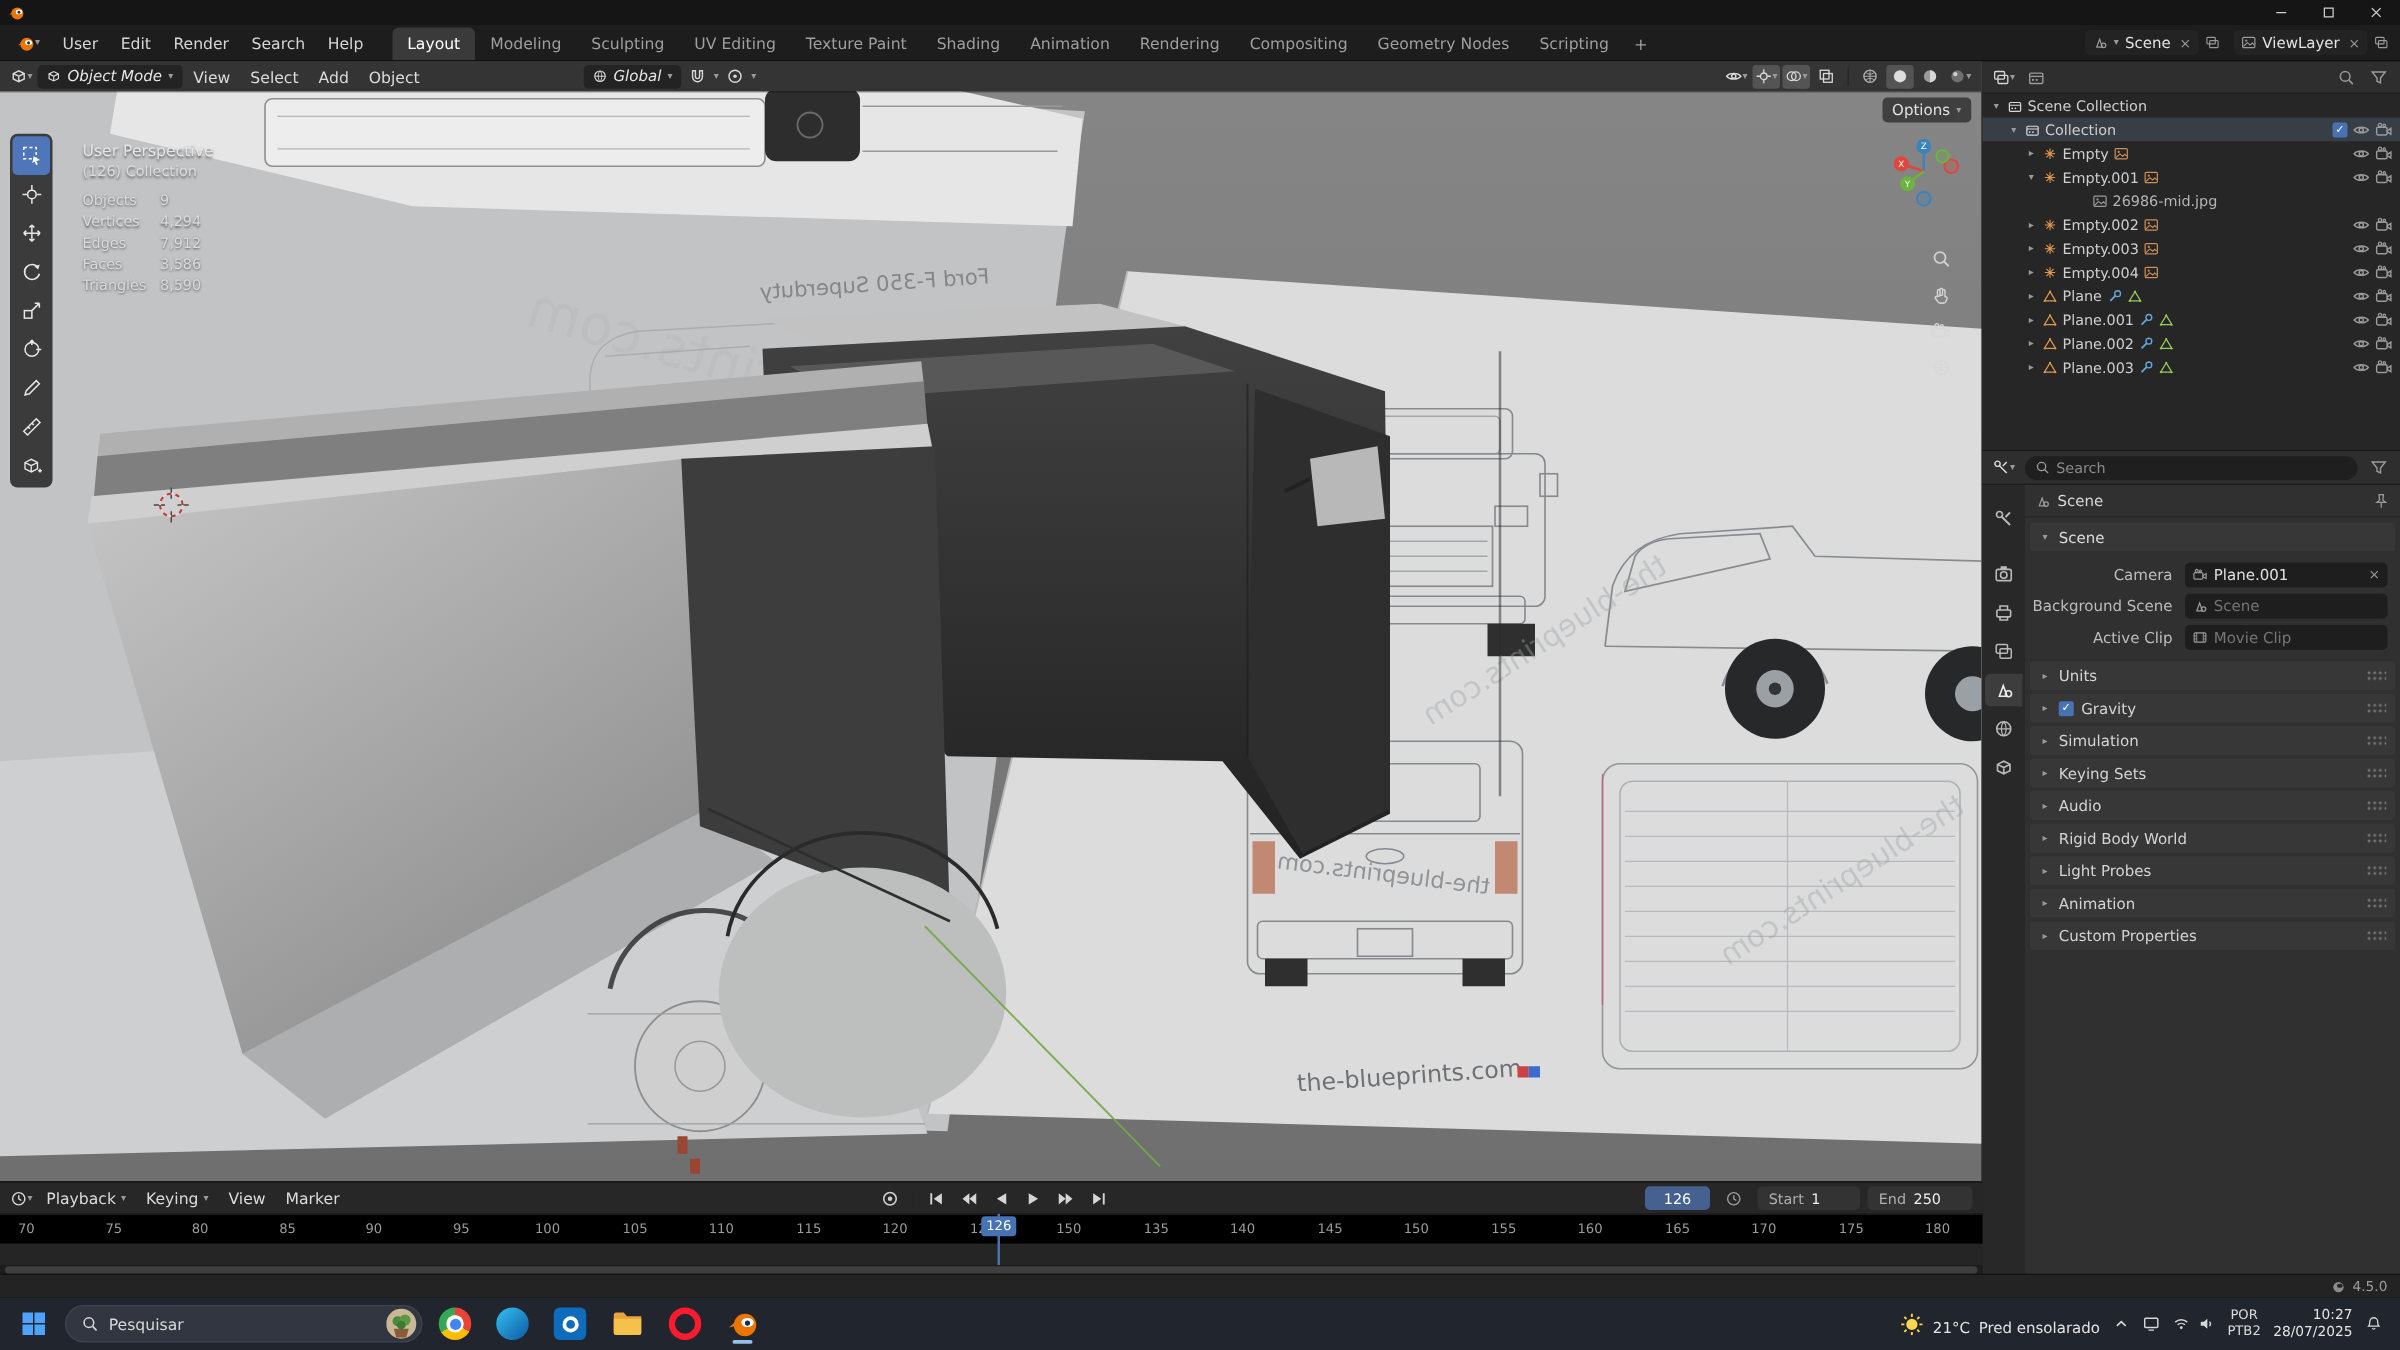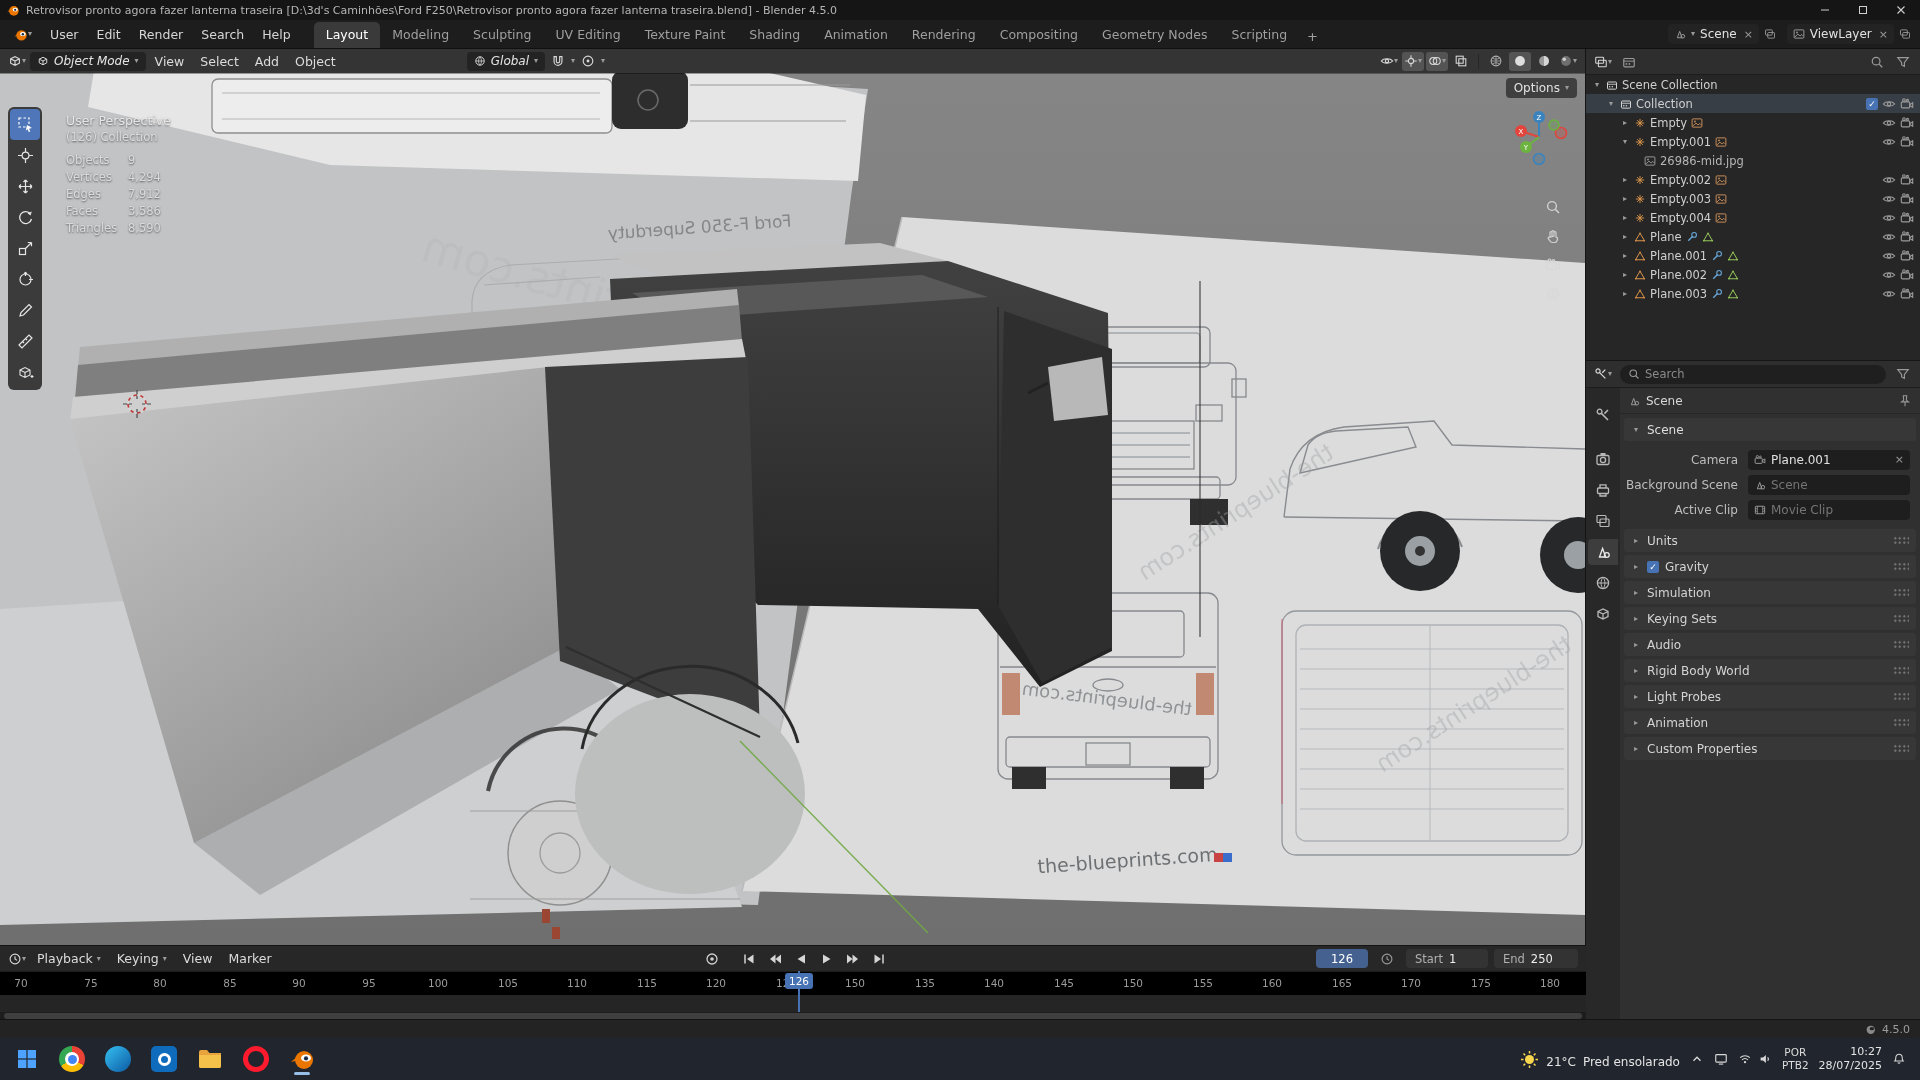--- a/index.html
+++ b/index.html
@@ -268,21 +268,20 @@
   </defs>
 </svg>
 
 <div class="titlebar">
   <svg class="tb-logo" viewBox="0 0 16 16">
       <circle cx="9" cy="9" r="5.5" fill="#ea7600"></circle>
       <ellipse cx="10.5" cy="7.5" rx="3" ry="2.2" fill="#fff"></ellipse>
       <circle cx="10.5" cy="7.8" r="1.3" fill="#1b2b4a"></circle>
       <path d="M1.5 10 L6 6 L8 8.5 Z" fill="#ea7600"></path>
     </svg>
-  <span class="tb-title">Retrovisor pronto agora fazer lanterna traseira [D:\3d's Caminhões\Ford F250\Retrovisor pronto agora fazer lanterna traseira.blend] - Blender 4.5.0</span>
   <div style="margin-left:auto;display:flex;">
     <div class="winbtn">
         <svg width="10" height="10" viewBox="0 0 10 10">
           <path d="M1 5 H9" stroke="#cfcfcf" stroke-width="1"></path>
         </svg>
       </div>
     <div class="winbtn">
         <svg width="10" height="10" viewBox="0 0 10 10">
           <rect x="1.5" y="1.5" width="7" height="7" fill="none" stroke="#cfcfcf" stroke-width="1"></rect>
         </svg>
@@ -779,21 +778,21 @@
           <use href="#s-img"></use>
         </svg>
       <span class="ogrow"></span>
       <svg class="ic c-dim">
           <use href="#s-eye"></use>
         </svg>
       <svg class="ic c-dim">
           <use href="#s-cam"></use>
         </svg>
     </div>
-    <div class="orow" style="padding-left:58px">
+    <div class="orow" style="padding-left:88px">
       <svg class="ic12 c-dim">
           <use href="#s-img"></use>
         </svg>
       <span style="color:#b5b5b5">26986-mid.jpg</span>
     </div>
     <div class="orow" style="padding-left:34px">
       <span class="oarrow">▸</span>
       <svg class="ic12 c-or">
           <use href="#s-empty"></use>
         </svg>
@@ -1205,20 +1204,36 @@
 
 <div class="taskbar">
   <div class="tk-btn">
     <svg width="20" height="20" viewBox="0 0 20 20">
       <rect x="1" y="1" width="8.4" height="8.4" fill="#4da3ff"></rect>
         <rect x="10.6" y="1" width="8.4" height="8.4" fill="#4da3ff"></rect>
       <rect x="1" y="10.6" width="8.4" height="8.4" fill="#4da3ff"></rect>
         <rect x="10.6" y="10.6" width="8.4" height="8.4" fill="#4da3ff"></rect>
     </svg>
   </div>
+  <div class="searchpill">
+    <svg class="ic c-wh">
+        <use href="#s-search"></use>
+      </svg>
+    <span>Pesquisar</span>
+    <div class="plant">
+      <svg width="24" height="24" viewBox="0 0 24 24">
+          <rect width="24" height="24" fill="#cbb Fa4"></rect>
+          <rect width="24" height="24" fill="#c9b896"></rect>
+          <path d="M6 16 h12 l-2 7 h-8 Z" fill="#8a5a3a"></path>
+          <circle cx="9" cy="10" r="4" fill="#4a8a3a"></circle>
+          <circle cx="15" cy="9" r="4.5" fill="#5a9a44"></circle>
+          <circle cx="12" cy="13" r="3.5" fill="#3f7a33"></circle>
+        </svg>
+    </div>
+  </div>
   <div class="tk-app">
     <div class="appico" style="border-radius:50%;background:conic-gradient(#ea4335 0 33%,#fbbc05 0 66%,#34a853 0 100%);position:relative">
       <div style="position:absolute;inset:6px;border-radius:50%;background:#fff"></div>
       <div style="position:absolute;inset:8.5px;border-radius:50%;background:#4285f4"></div>
     </div>
   </div>
   <div class="tk-app">
     <div class="appico" style="border-radius:50%;background:linear-gradient(135deg,#35c1f1,#0c59a4)"></div>
   </div>
   <div class="tk-app">

